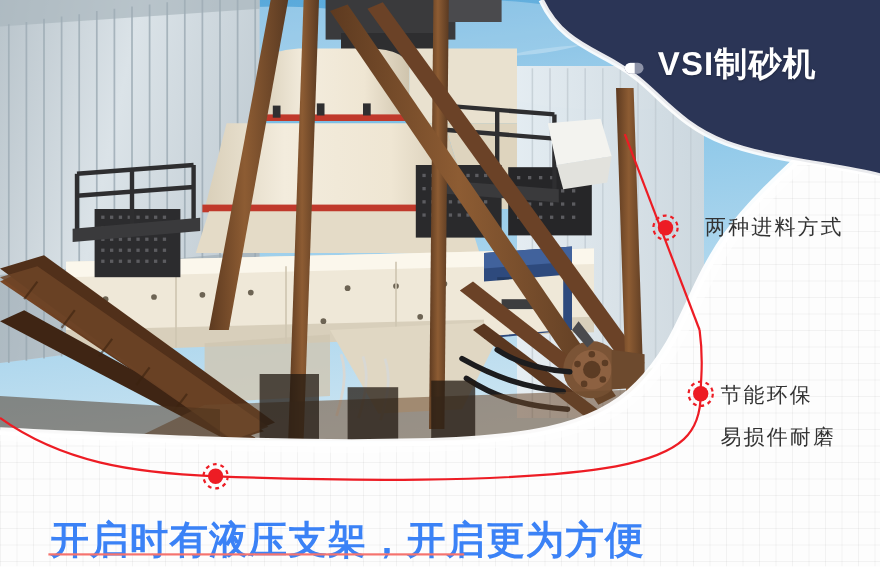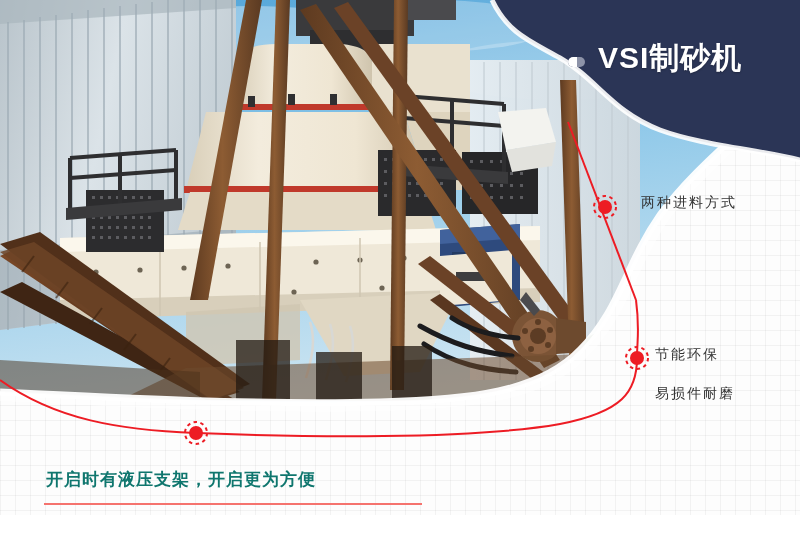--- a/index.html
+++ b/index.html
@@ -43,33 +43,33 @@
     background:#8d93a8;
   }
   .bullet:before{
     content:"";position:absolute;left:0;top:0;width:9px;height:10px;
     border-radius:5px 0 0 5px;background:#ffffff;
   }
 
   .anno{
     position:absolute;z-index:6;
     color:#333333;
-    font-size:14px;
+    font-size:19px;
     letter-spacing:2px;
     white-space:nowrap;
   }
   .anno-1{left:641px;top:194px;}
   .anno-2{left:655px;top:346px;}
   .anno-3{left:655px;top:385px;}
 
   .caption{
     position:absolute;z-index:6;
     left:46px;top:468px;
-    color:#0f766e;
-    font-size:17px;font-weight:bold;
+    color:#3b82f6;
+    font-size:35px;font-weight:bold;
     letter-spacing:1px;
     white-space:nowrap;
   }
   .caption-underline{
     position:absolute;z-index:6;
     left:44px;top:503px;width:378px;height:2px;
     background:#f5736e;
   }
 </style>
 </head>

